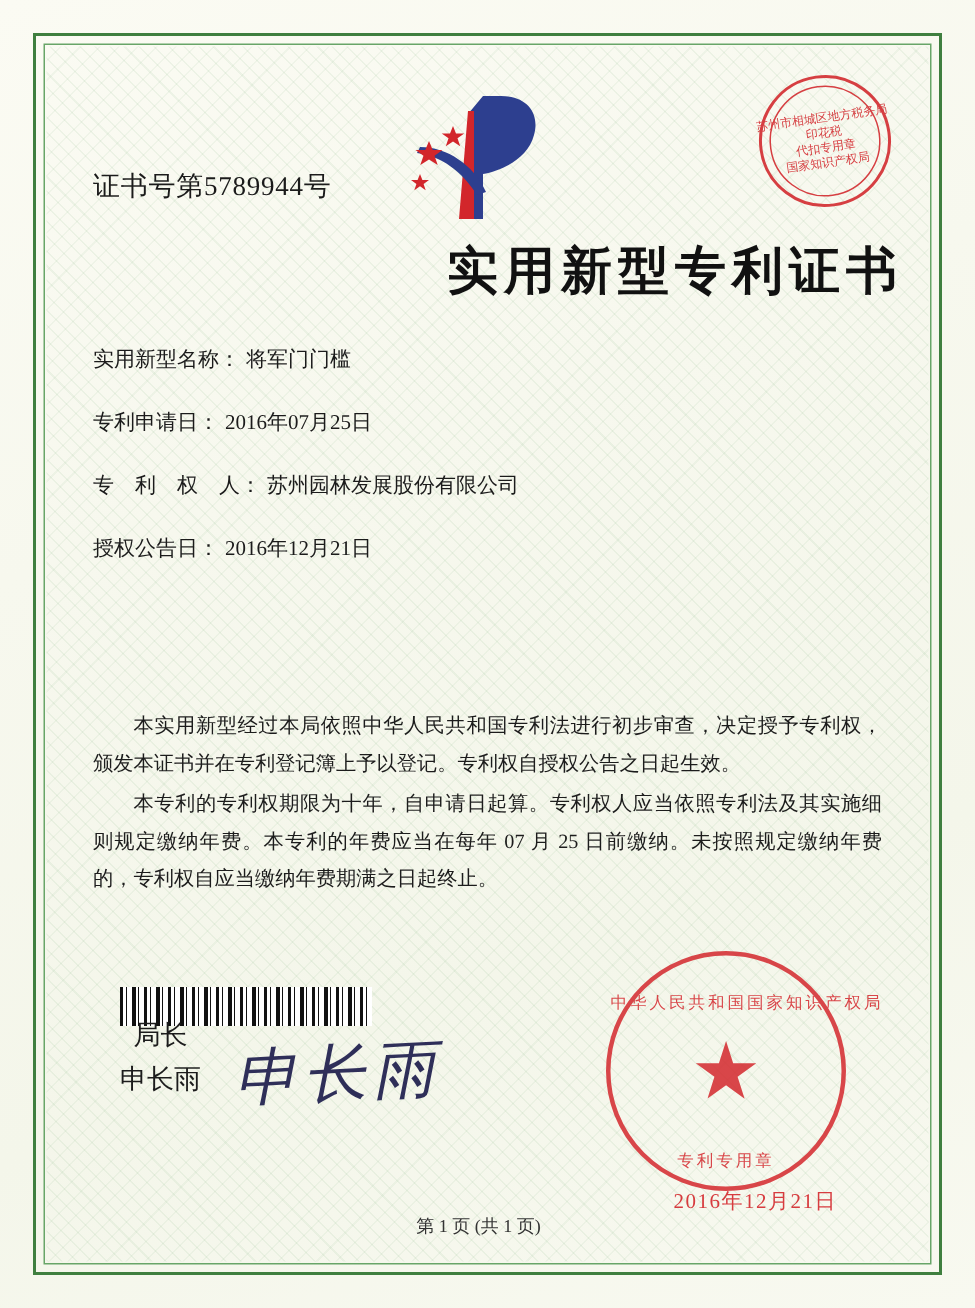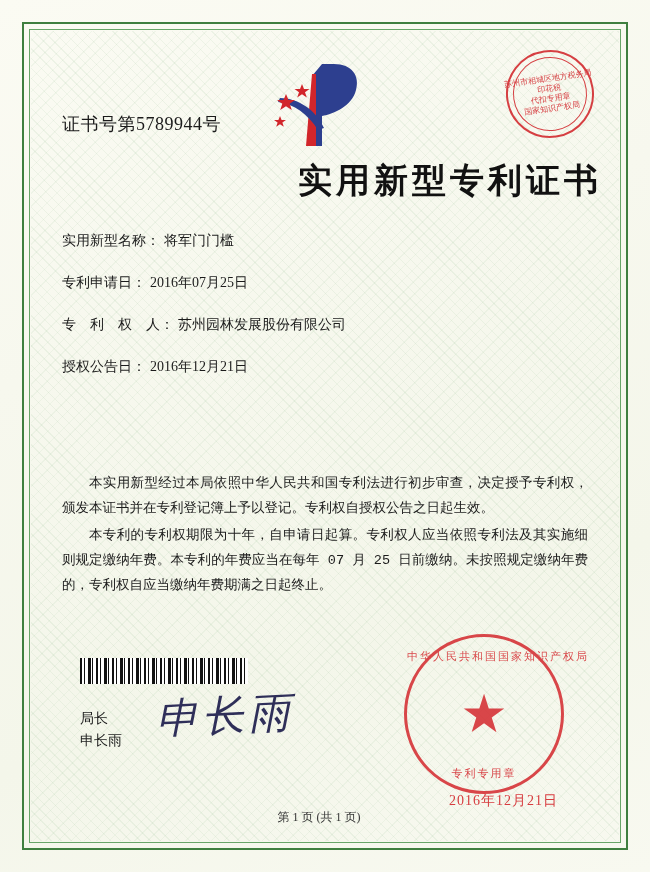--- a/index.html
+++ b/index.html
@@ -156,41 +156,41 @@
     top: 432px;
     left: 14px;
     right: 14px;
     font-size: 13.5px;
     line-height: 1.85;
     text-align: justify;
   }
   .paragraphs p {
     margin: 0 0 2px 0;
     text-indent: 2em;
-    font-family: Liberation Mono, monospace;
   }
 
   .barcode {
     position: absolute;
     left: 32px;
     top: 618px;
     width: 168px;
     height: 26px;
     background:
       repeating-linear-gradient(90deg,
         #111 0 2px, #fff 2px 4px, #111 4px 5px, #fff 5px 8px,
         #111 8px 11px, #fff 11px 12px, #111 12px 13px, #fff 13px 16px);
   }
 
   .director {
     position: absolute;
     left: 32px;
-    top: 668px;
-    font-size: 14px;
+    top: 636px;
+    font-size: 18px;
     line-height: 1.6;
+    text-align: center;
   }
   .signature {
     position: absolute;
     left: 108px;
     top: 648px;
     font-size: 42px;
     color: #1a1a4a;
     font-family: "Liberation Serif", serif;
     font-style: italic;
     letter-spacing: 4px;
@@ -212,21 +212,21 @@
   .red-stamp-main .ring-text-top,
   .red-stamp-main .ring-text-bottom {
     position: absolute;
     left: 0;
     right: 0;
     text-align: center;
     font-size: 11px;
     letter-spacing: 2px;
     white-space: nowrap;
   }
-  .red-stamp-main .ring-text-top { top: 12px; text-align: right; }
+  .red-stamp-main .ring-text-top { top: 24px; text-align: right; }
   .red-stamp-main .ring-text-bottom { bottom: 10px; }
   .red-stamp-main .star {
     position: absolute;
     left: 50%;
     top: 50%;
     transform: translate(-50%, -50%);
     font-size: 46px;
     line-height: 1;
     color: #d4282d;
   }

